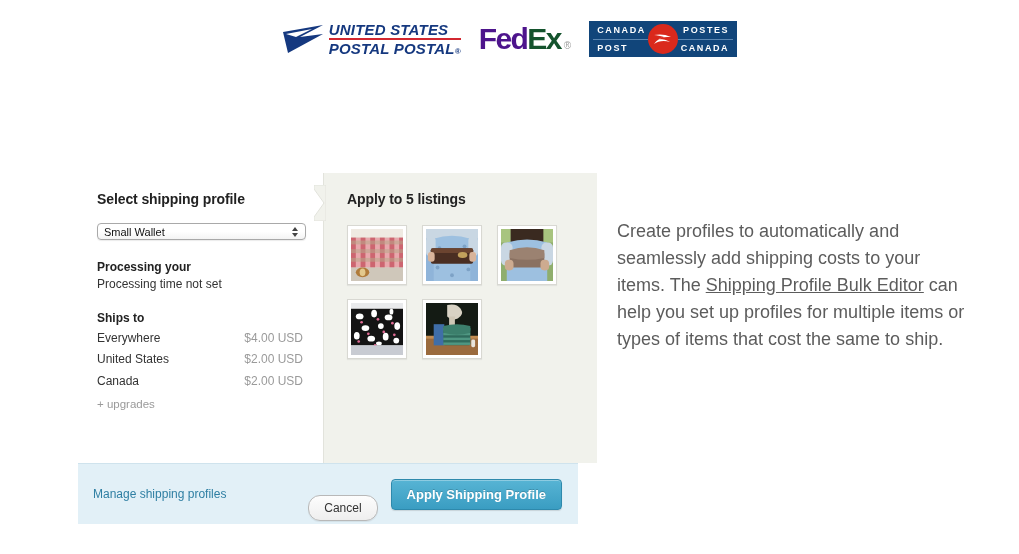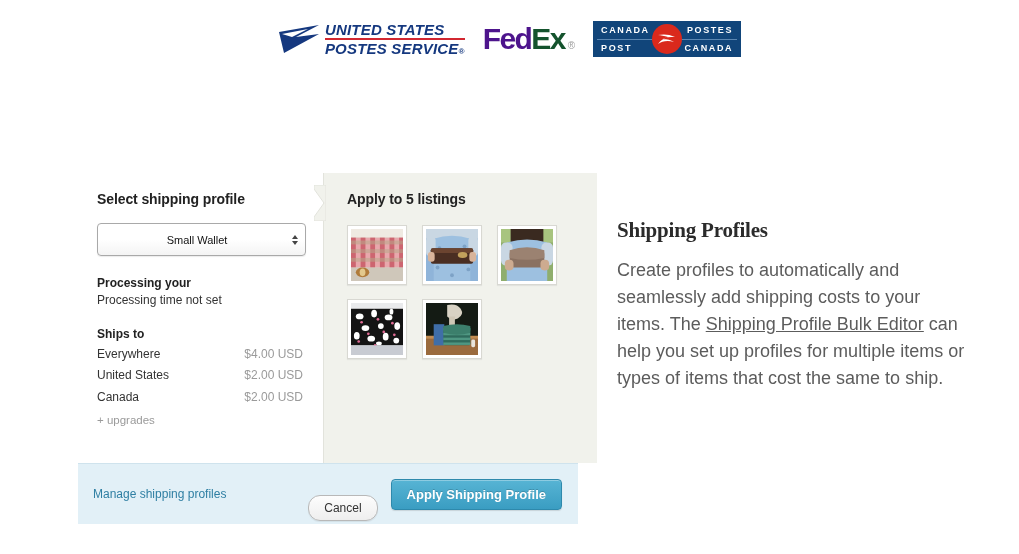--- a/index.html
+++ b/index.html
@@ -123,33 +123,32 @@
   }
   .panel-heading {
     font-size: 14px;
     font-weight: bold;
     color: #222222;
     margin: 0 0 16px 0;
     letter-spacing: -0.1px;
   }
   .profile-select {
     width: 209px;
-    height: 33px;
+    height: 17px;
     box-sizing: border-box;
     background: linear-gradient(to bottom, #ffffff 0%, #ffffff 50%, #f4f4f4 100%);
     border: 1px solid #a9a9a9;
     border-radius: 4px;
     box-shadow: 0 1px 1px rgba(0,0,0,0.08);
     display: flex;
     align-items: center;
     padding: 0 6px;
     position: relative;
     font-size: 11px;
     color: #111111;
-    text-align: center;
   }
   .select-value { flex: 1; white-space: nowrap; overflow: hidden; }
   .select-stepper {
     width: 9px;
     display: flex;
     flex-direction: column;
     align-items: center;
     justify-content: center;
     gap: 2px;
   }
@@ -318,21 +317,21 @@
     <span class="usps-bird">
       <svg width="42" height="30" viewBox="0 0 42 30">
         <path d="M1 8 L41 1 L18 13 L41 10 L6 29 Z" fill="#15387F"></path>
         <path d="M4 10 L30 5 L14 13 Z" fill="#ffffff"></path>
         <path d="M8 19 L34 12 L11 26 Z" fill="#ffffff" opacity="0.0"></path>
         <path d="M7 20 L33 13 L10 27 Z" fill="#D22730" opacity="0"></path>
       </svg>
     </span>
     <span class="usps-text">
       <span class="usps-line top">UNITED STATES</span>
-      <span class="usps-line bottom"><span>POSTES SERVICE</span><span class="usps-reg">®</span></span>
+      <span class="usps-line bottom"><span>POSTAL POSTAL</span><span class="usps-reg">®</span></span>
     </span>
   </div>
 
   <div class="fedex-logo">
     <span class="fedex-fed">Fed</span>
       <span class="fedex-ex">Ex</span>
       <span class="fedex-reg">®</span>
   </div>
 
   <div class="cpost-logo">
@@ -526,15 +525,14 @@
 
   <div class="dialog-footer">
     <span class="manage-link">Manage shipping profiles</span>
     <button class="btn-cancel">Cancel</button>
     <button class="btn-apply">Apply Shipping Profile</button>
   </div>
 
 </div>
 
 <aside id="help-aside">
-  <h2 class="help-title">Shipping Profiles</h2>
   <p class="help-body"><span>Create profiles to automatically and seamlessly add shipping costs to your items. The </span><a>Shipping Profile Bulk Editor</a><span> can help you set up profiles for multiple items or types of items that cost the same to ship.</span></p>
 </aside>
 
 </body></html>

